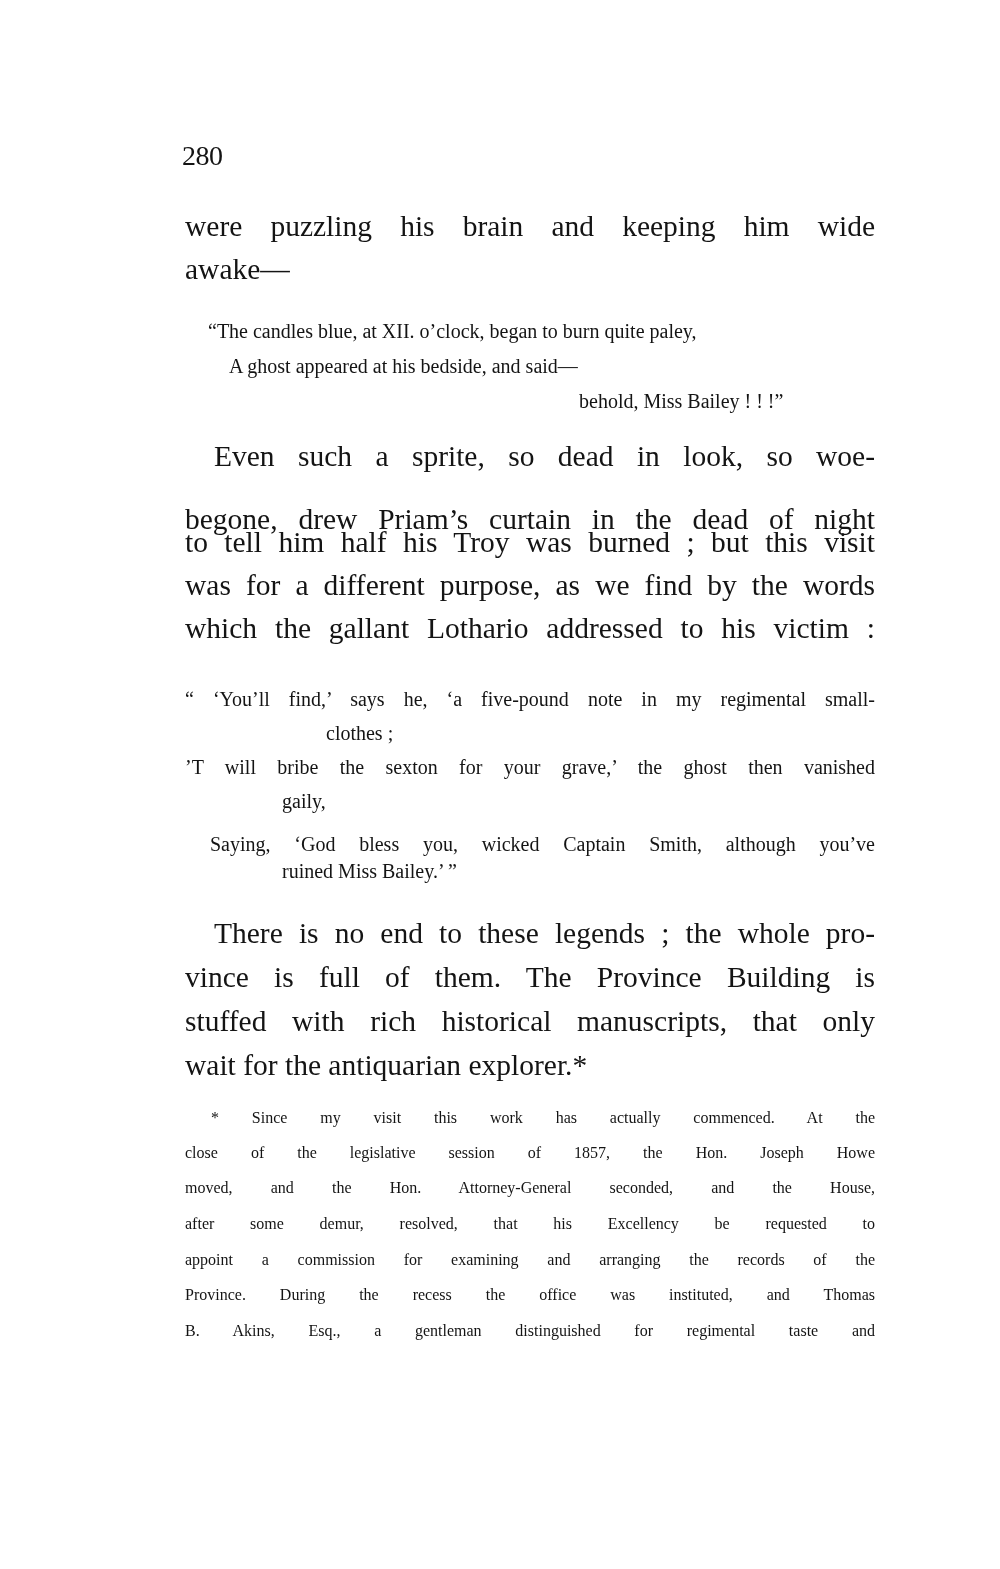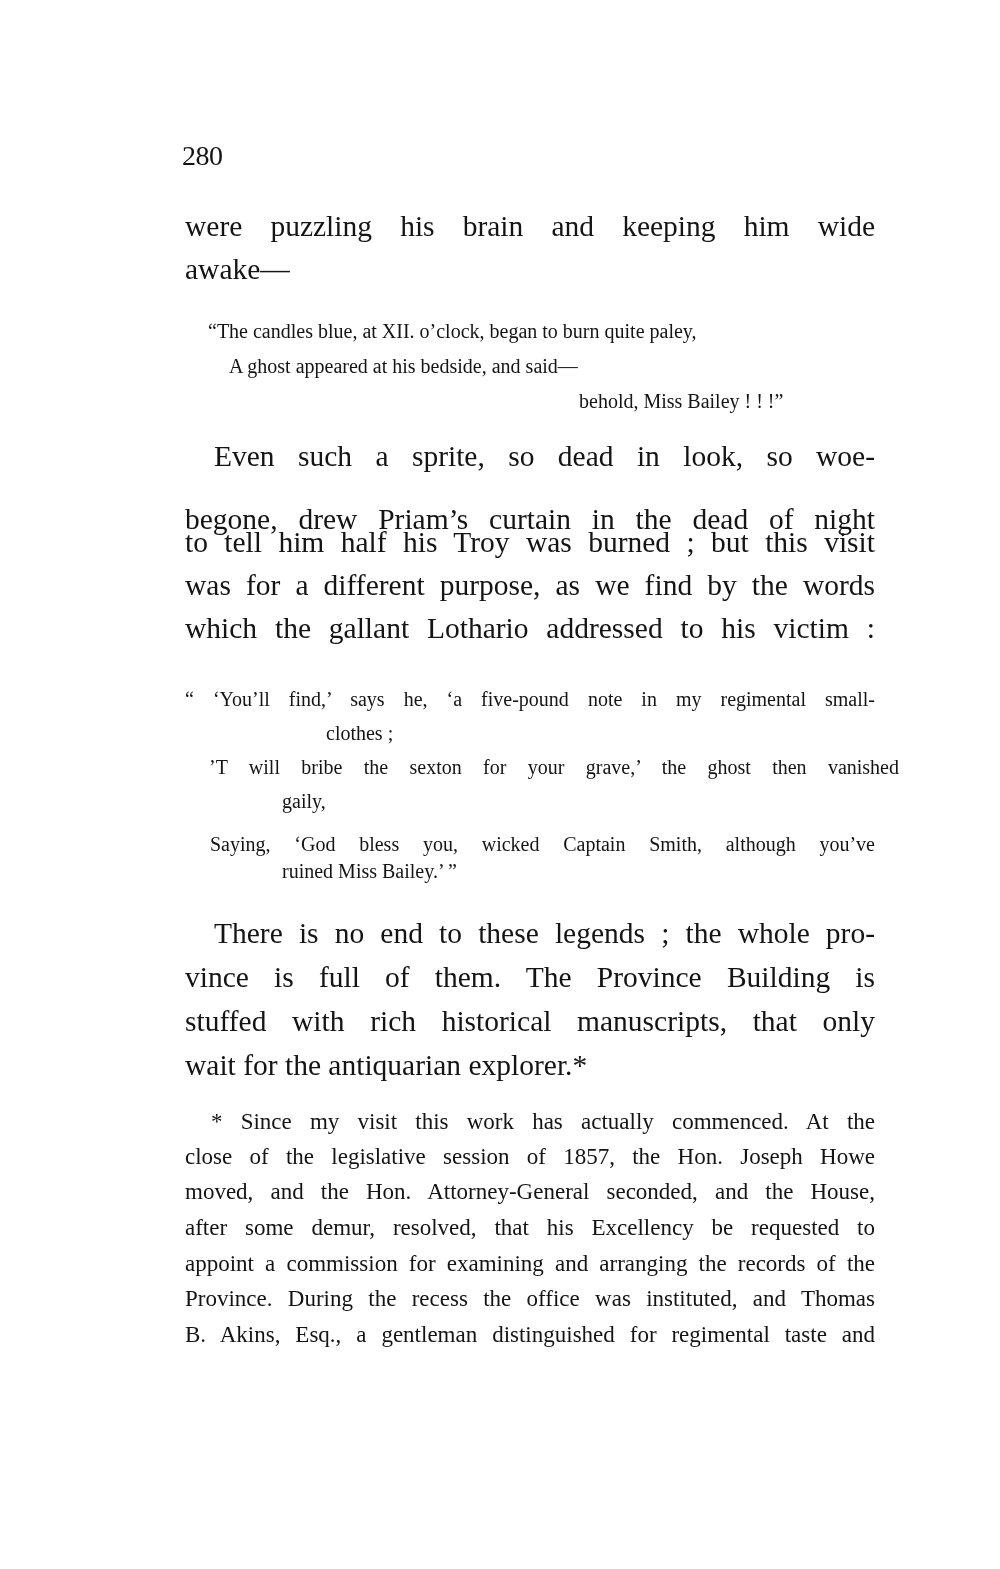--- a/index.html
+++ b/index.html
@@ -5,21 +5,21 @@
   html, body { margin: 0; padding: 0; background: #ffffff; }
   body { width: 1000px; height: 1569px; position: relative; overflow: hidden; color: #141414; font-family: "Liberation Serif", "DejaVu Serif", serif; }
   .page { position: absolute; left: 0; top: 12px; width: 1000px; height: 1569px; }
   .abs { position: absolute; white-space: nowrap; }
 
   .page-number { left: 182px; top: 128px; font-size: 28px; letter-spacing: -0.5px; }
   .running-head { left: 330px; top: 134px; font-size: 22px; letter-spacing: 9px; }
 
   .body-line { font-size: 29.5px; line-height: 1; text-align: right; }
   .verse-line { font-size: 20px; font-weight: normal; line-height: 1; }
-  .note-line { font-size: 23px; line-height: 1; }
+  .note-line { font-size: 16px; line-height: 1; }
 
   .justify { text-align: justify; text-align-last: justify; white-space: normal; }
 </style>
 </head>
 <body>
 
 <div class="page">
 
   <div class="abs page-number">280</div>
 
@@ -38,21 +38,21 @@
     <div class="abs body-line justify" style="left:214px; top:430px; width:661px;">Even such a sprite, so dead in look, so woe-</div>
     <div class="abs body-line justify" style="left:185px; top:473px; width:690px;margin-top:20px;">begone, drew Priam’s curtain in the dead of night</div>
     <div class="abs body-line justify" style="left:185px; top:516px; width:690px;">to tell him half his Troy was burned ; but this visit</div>
     <div class="abs body-line justify" style="left:185px; top:559px; width:690px;">was for a different purpose, as we find by the words</div>
     <div class="abs body-line justify" style="left:185px; top:602px; width:690px;">which the gallant Lothario addressed to his victim :</div>
   </div>
 
   <div>
     <div class="abs verse-line justify" style="left:185px; top:677px; width:690px;">“ ‘You’ll find,’ says he, ‘a five-pound note in my regimental small-</div>
     <div class="abs verse-line" style="left:282px; top:711px;margin-left:44px;">clothes ;</div>
-    <div class="abs verse-line justify" style="left:185px; top:745px; width:690px;margin-left:24px;">’T will bribe the sexton for your grave,’ the ghost then vanished</div>
+    <div class="abs verse-line justify" style="left:185px; top:745px; width:690px;">’T will bribe the sexton for your grave,’ the ghost then vanished</div>
     <div class="abs verse-line" style="left:282px; top:779px;">gaily,</div>
     <div class="abs verse-line justify" style="left:210px; top:815px; width:665px;margin-top:7px;">Saying, ‘God bless you, wicked Captain Smith, although you’ve</div>
     <div class="abs verse-line" style="left:282px; top:849px;">ruined Miss Bailey.’ ”</div>
   </div>
 
   <div>
     <div class="abs body-line justify" style="left:214px; top:907px; width:661px;">There is no end to these legends ; the whole pro-</div>
     <div class="abs body-line justify" style="left:185px; top:951px; width:690px;">vince is full of them.  The Province Building is</div>
     <div class="abs body-line justify" style="left:185px; top:995px; width:690px;">stuffed with rich historical manuscripts, that only</div>
     <div class="abs body-line" style="left:185px; top:1039px;">wait for the antiquarian explorer.*</div>

